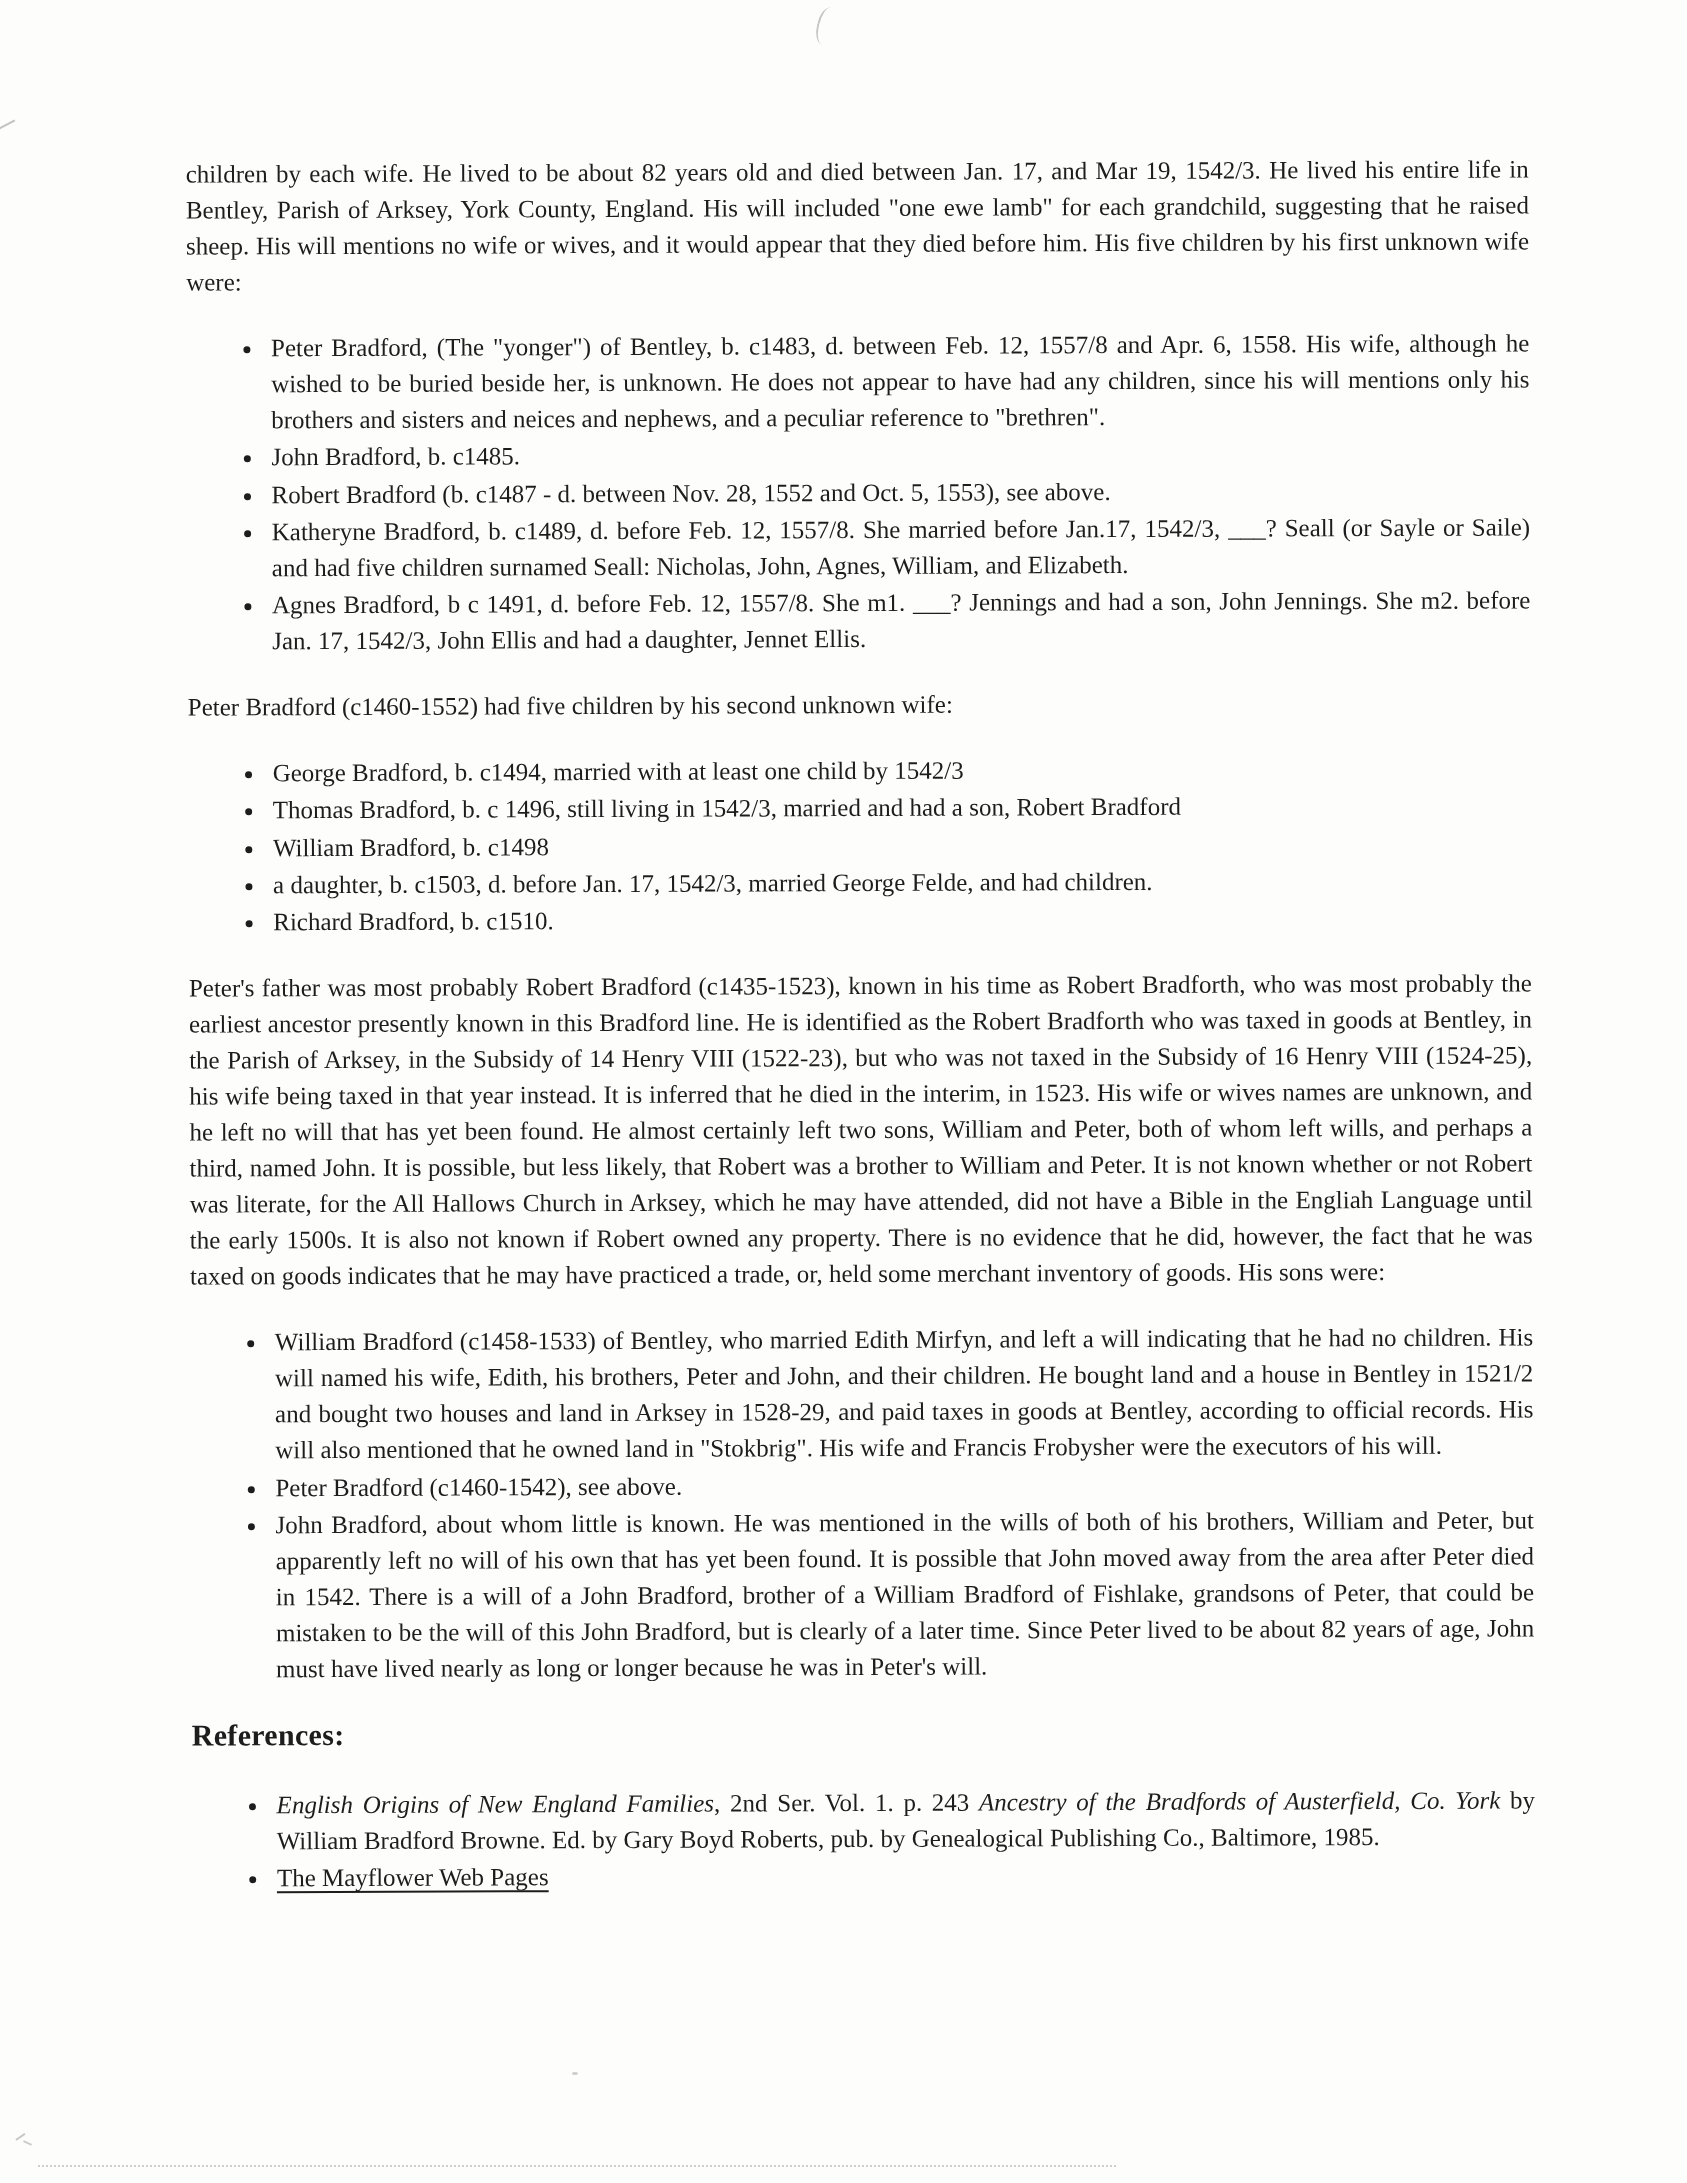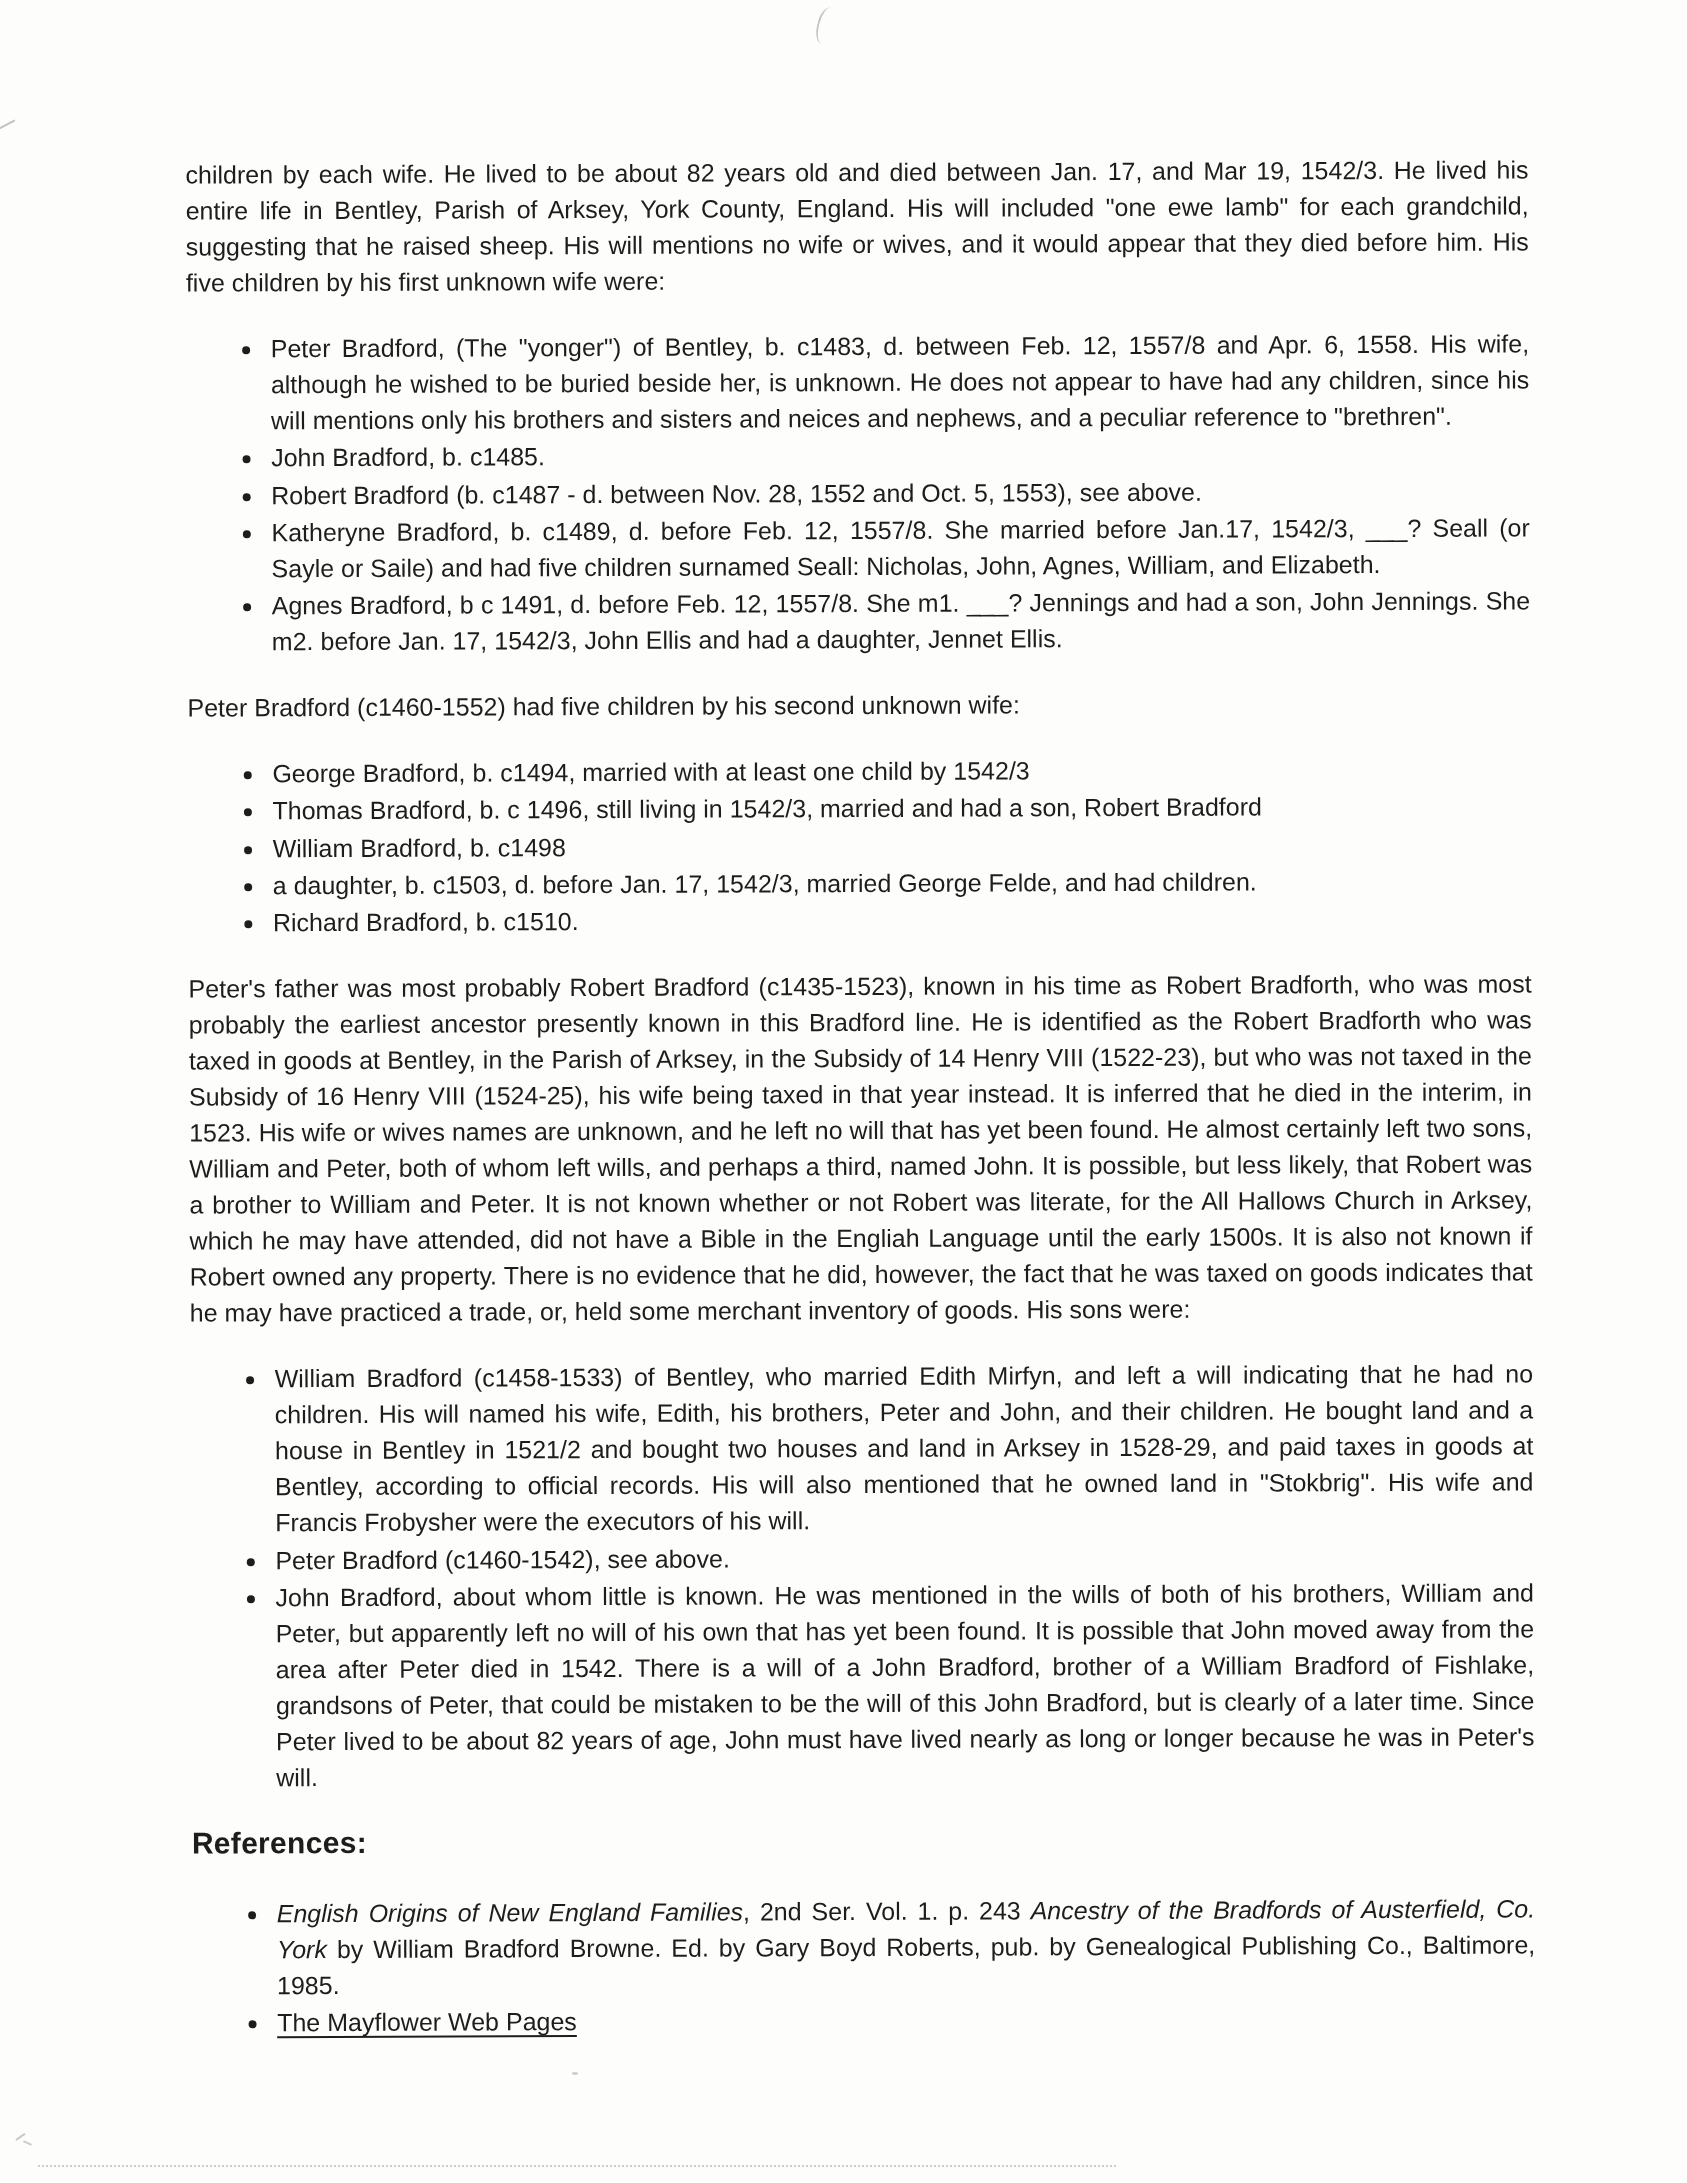--- a/index.html
+++ b/index.html
@@ -6,21 +6,21 @@
     margin: 0;
     padding: 0;
     background: #ffffff;
   }
   .page {
     position: relative;
     width: 1687px;
     height: 2183px;
     background: #fdfdfc;
     overflow: hidden;
-    font-family: Liberation Sans, sans-serif;
+    font-family: Liberation Serif, serif;
     color: #1d1d1d;
   }
   .content {
     position: absolute;
     left: 189px;
     top: 154px;
     width: 1343px;
     transform: rotate(-0.22deg);
     transform-origin: 50% 50%;
   }

